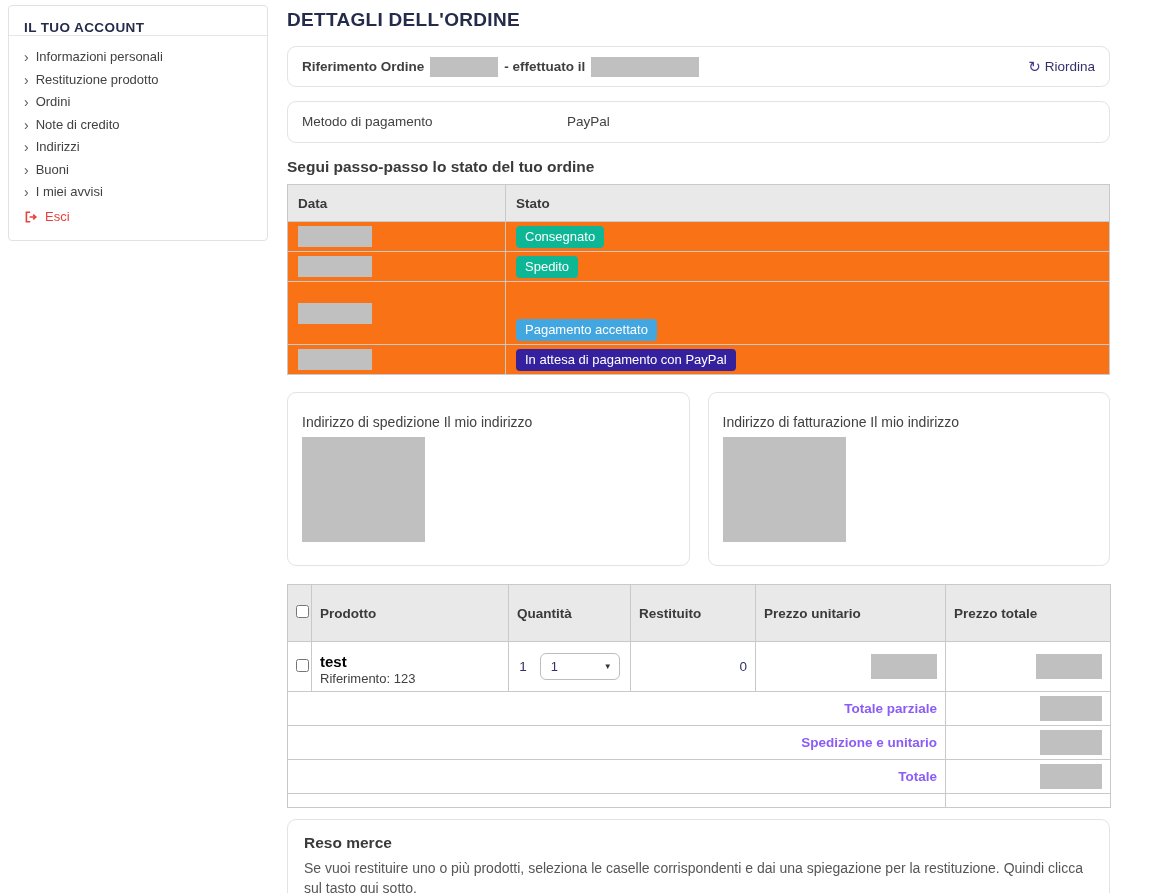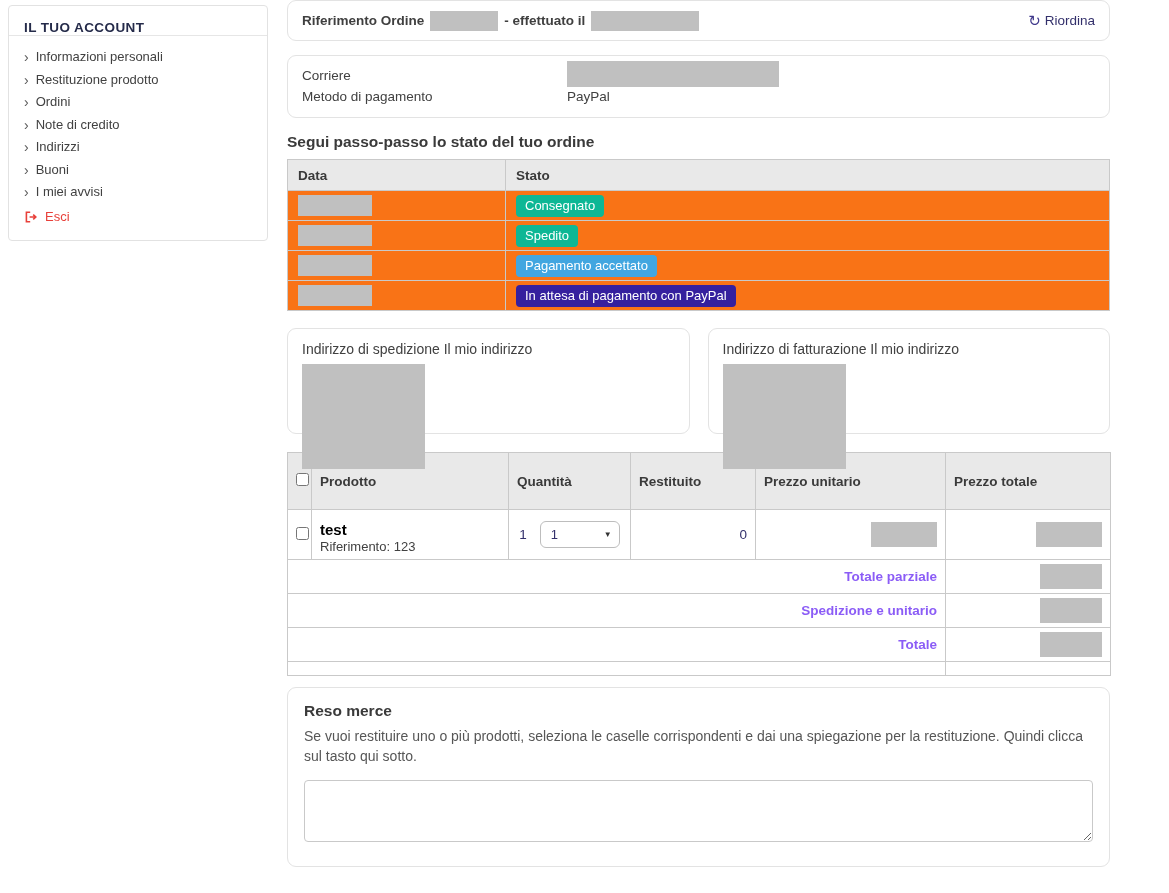--- a/index.html
+++ b/index.html
@@ -36,28 +36,28 @@
   .redact { background:#c0c0c0; display:inline-block; }
 
   .carrier-box { padding:10px 14px 11px; margin-bottom:15px; font-size:13.5px; }
   .carrier-row { display:flex; align-items:flex-start; line-height:19px; }
   .carrier-label { width:265px; flex:none; }
 
   .status-heading { font-size:15.5px; font-weight:700; color:#3a3a3a; margin:0 0 8px; }
   table { border-collapse:collapse; width:823px; table-layout:fixed; font-size:13.5px; }
   th, td { border:1px solid #c9c9c9; }
   th { background:#e9e9e9; text-align:left; font-weight:600; color:#3a3a3a;
-    padding:5px 10px; height:31px; }
+    padding:5px 10px; height:37px; }
   .status-table { margin-bottom:17px; }
   .status-table td { height:30px; padding:3px 10px; background:#f97316;text-decoration:underline; }
   .badge { display:inline-block; color:#fff; padding:3px 9px; border-radius:4px;
     font-size:13px; line-height:16px; }
 
   .addresses { display:flex; gap:18px; margin-bottom:18px; }
-  .addr-box { flex:1; height:106px; padding:12px 14px; }
+  .addr-box { flex:1; height:174px; padding:21px 14px; }
   .addr-title { font-size:14px; color:#414141; }
   .addr-redact { width:123px; height:105px; margin-top:7px; }
 
   .products-table td { background:#fff; padding:4px 8px; }
   .products-table th { height:25px; padding:20px 8px; }
   .cb-col { text-align:center; }
   input[type=checkbox]{ width:13px; height:13px; cursor:pointer; }
   .prod-name { font-weight:700; font-size:15px; color:#000000;margin-top:6px; }
   .prod-ref { font-size:13px; color:#414141; margin-top:1px; }
   .qty-cell { text-align:center; white-space:nowrap; }
@@ -126,39 +126,36 @@
           <path d="M6.2 2.2 H2.4 V11.8 H6.2" fill="none" stroke="#e8403a" stroke-width="1.6"></path>
           <path d="M5.6 7 H11.4 M9.2 4.6 11.8 7 9.2 9.4" fill="none" stroke="#e8403a" stroke-width="1.6"></path>
         </svg>
     </span>
     <span>Esci</span>
   </div>
 </aside>
 
 <main class="main">
 
+  <h1 class="page-title">DETTAGLI DELL'ORDINE</h1>
 
   <div class="box ref-box">
     <div class="ref-left">
       <span>Riferimento Ordine</span>
       <span class="redact" style="width:68px;height:20px;"></span>
       <span>- effettuato il</span>
       <span class="redact" style="width:108px;height:20px;"></span>
     </div>
     <div class="reorder">
       <span class="reorder-ic">↻</span>
       <span>Riordina</span>
     </div>
   </div>
 
   <div class="box carrier-box">
-    <div class="carrier-row">
-      <span class="carrier-label">Corriere</span>
-      <span class="redact" style="width:212px;height:26px;margin-top:-5px;"></span>
-    </div>
     <div class="carrier-row">
       <span class="carrier-label">Metodo di pagamento</span>
       <span>PayPal</span>
     </div>
   </div>
 
   <h2 class="status-heading">Segui passo-passo lo stato del tuo ordine</h2>
   <table class="status-table">
     <colgroup>
         <col style="width:218px">
@@ -174,21 +171,21 @@
       <tr>
         <td><span class="redact" style="width:74px;height:21px;vertical-align:middle;"></span></td>
         <td><span class="badge" style="background-color: rgb(13, 183, 149);">Consegnato</span></td>
       </tr>
       <tr>
         <td><span class="redact" style="width:74px;height:21px;vertical-align:middle;"></span></td>
         <td><span class="badge" style="background-color: rgb(13, 183, 149);">Spedito</span></td>
       </tr>
       <tr>
         <td><span class="redact" style="width:74px;height:21px;vertical-align:middle;"></span></td>
-        <td><span class="badge" style="background-color: rgb(66, 166, 224);">Pagamento accettato</span></td>
+        <td><span class="badge" style="background-color: rgb(66, 166, 224); margin-top: 34px;">Pagamento accettato</span></td>
       </tr>
       <tr>
         <td><span class="redact" style="width:74px;height:21px;vertical-align:middle;"></span></td>
         <td><span class="badge" style="background-color: rgb(53, 32, 158);">In attesa di pagamento con PayPal</span></td>
       </tr>
     </tbody>
   </table>
 
   <div class="addresses">
     <div class="box addr-box">

